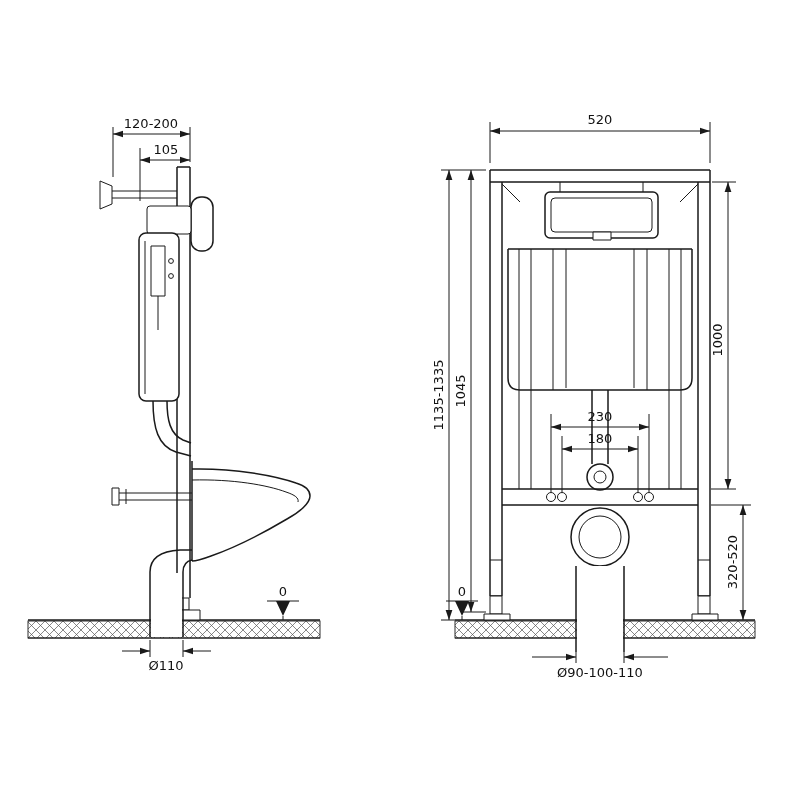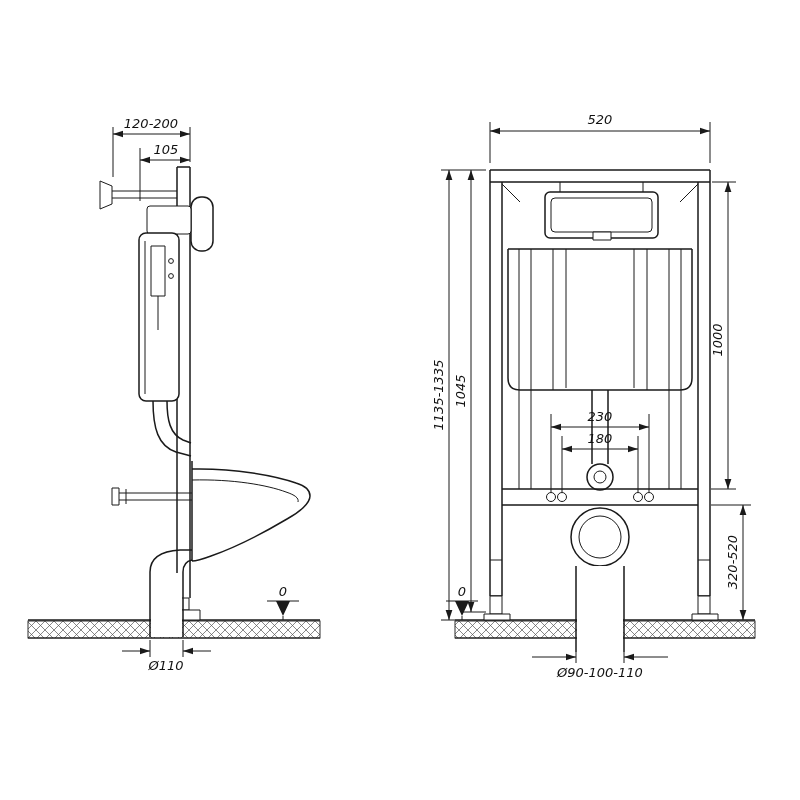--- a/index.html
+++ b/index.html
@@ -1,17 +1,17 @@
 <!DOCTYPE html>
 <html><head>
 <meta charset="utf-8">
 <style>
   html,body{margin:0;padding:0;background:#ffffff;}
   .page{width:800px;height:800px;background:#ffffff;position:relative;overflow:hidden;
-        font-family:"DejaVu Sans", sans-serif;font-style:italic;}
+        font-family:"DejaVu Sans", sans-serif;}
   svg{display:block;}
   .ln{fill:none;stroke:#1a1a1a;stroke-width:1.5;stroke-linejoin:round;stroke-linecap:butt;}
   .lnthin{fill:none;stroke:#1a1a1a;stroke-width:1;stroke-linejoin:round;}
   .wfill{fill:#ffffff;stroke:#1a1a1a;stroke-width:1.5;stroke-linejoin:round;}
   .wfillthin{fill:#ffffff;stroke:#1a1a1a;stroke-width:1;stroke-linejoin:round;}
   .dim{fill:none;stroke:#1a1a1a;stroke-width:1;}
   .dimtxt{font-family:"DejaVu Sans", sans-serif;font-size:13px;fill:#111111;}
   .mask{fill:#ffffff;stroke:none;}
   .lvl{fill:#1a1a1a;stroke:none;}
 </style>

